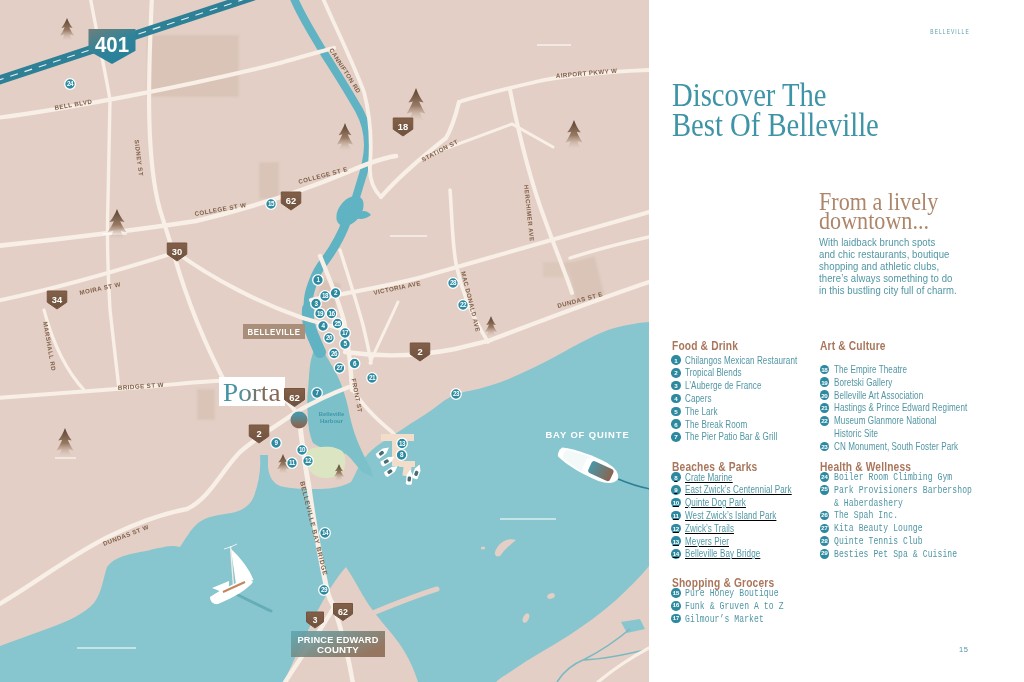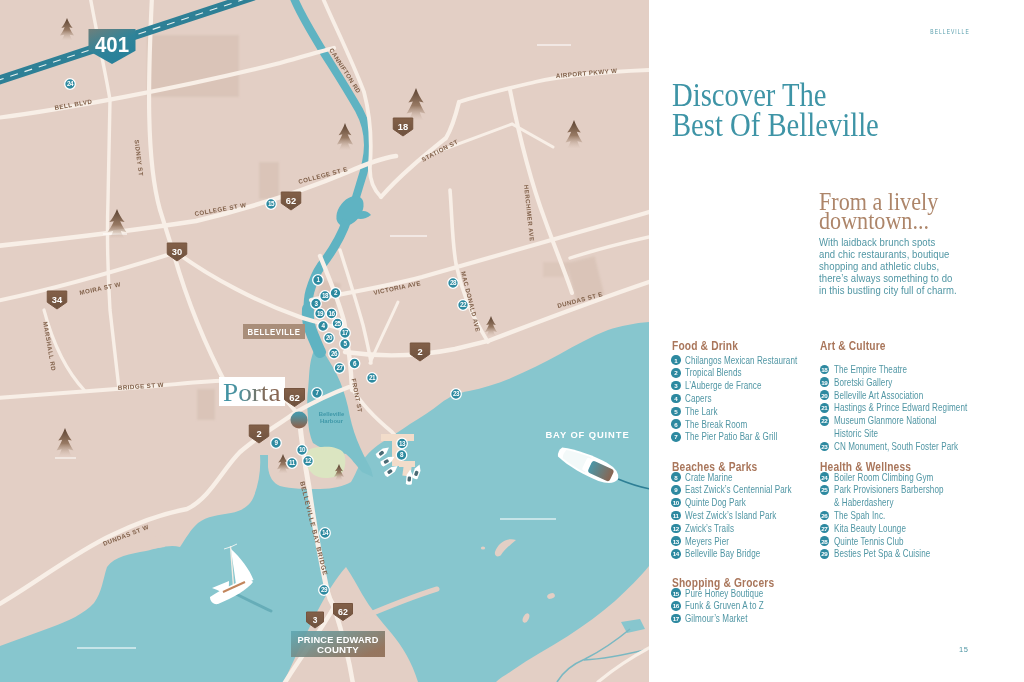--- a/index.html
+++ b/index.html
@@ -567,21 +567,21 @@
           <span class="txt">The Break Room</span>
         </div>
     <div class="row">
           <span class="num">7</span>
           <span class="txt">The Pier Patio Bar &amp; Grill</span>
         </div>
   </div>
 
   <div class="abs hdg" style="left:22.5px;top:459.5px;">Beaches &amp; Parks</div>
 
-  <div class="abs" style="left:22px;top:470.6px;">
+  <div class="abs" style="left:22px;top:470.6px;text-decoration:underline;">
     <div class="row">
           <span class="num">8</span>
           <span class="txt">Crate Marine</span>
         </div>
     <div class="row">
           <span class="num">9</span>
           <span class="txt">East Zwick’s Centennial Park</span>
         </div>
     <div class="row">
           <span class="num">10</span>
@@ -600,21 +600,21 @@
           <span class="txt">Meyers Pier</span>
         </div>
     <div class="row">
           <span class="num">14</span>
           <span class="txt">Belleville Bay Bridge</span>
         </div>
   </div>
 
   <div class="abs hdg" style="left:22.5px;top:575.8px;">Shopping &amp; Grocers</div>
 
-  <div class="abs" style="left:22px;top:586.6px;">
+  <div class="abs" style="left:22px;top:586.6px;font-family:Liberation Mono, monospace;">
     <div class="row">
           <span class="num">15</span>
           <span class="txt">Pure Honey Boutique</span>
         </div>
     <div class="row">
           <span class="num">16</span>
           <span class="txt">Funk &amp; Gruven A to Z</span>
         </div>
     <div class="row">
           <span class="num">17</span>
@@ -649,21 +649,21 @@
           <span class="txt wrap2">Historic Site</span>
         </div>
     <div class="row">
           <span class="num">23</span>
           <span class="txt">CN Monument, South Foster Park</span>
         </div>
   </div>
 
   <div class="abs hdg" style="left:171px;top:459.5px;">Health &amp; Wellness</div>
 
-  <div class="abs" style="left:170.5px;top:470.6px;">
+  <div class="abs" style="left:170.5px;top:470.6px;font-family:Liberation Mono, monospace;">
     <div class="row">
           <span class="num">24</span>
           <span class="txt">Boiler Room Climbing Gym</span>
         </div>
     <div class="row">
           <span class="num">25</span>
           <span class="txt">Park Provisioners Barbershop</span>
         </div>
     <div class="row">
           <span class="txt wrap2">&amp; Haberdashery</span>

